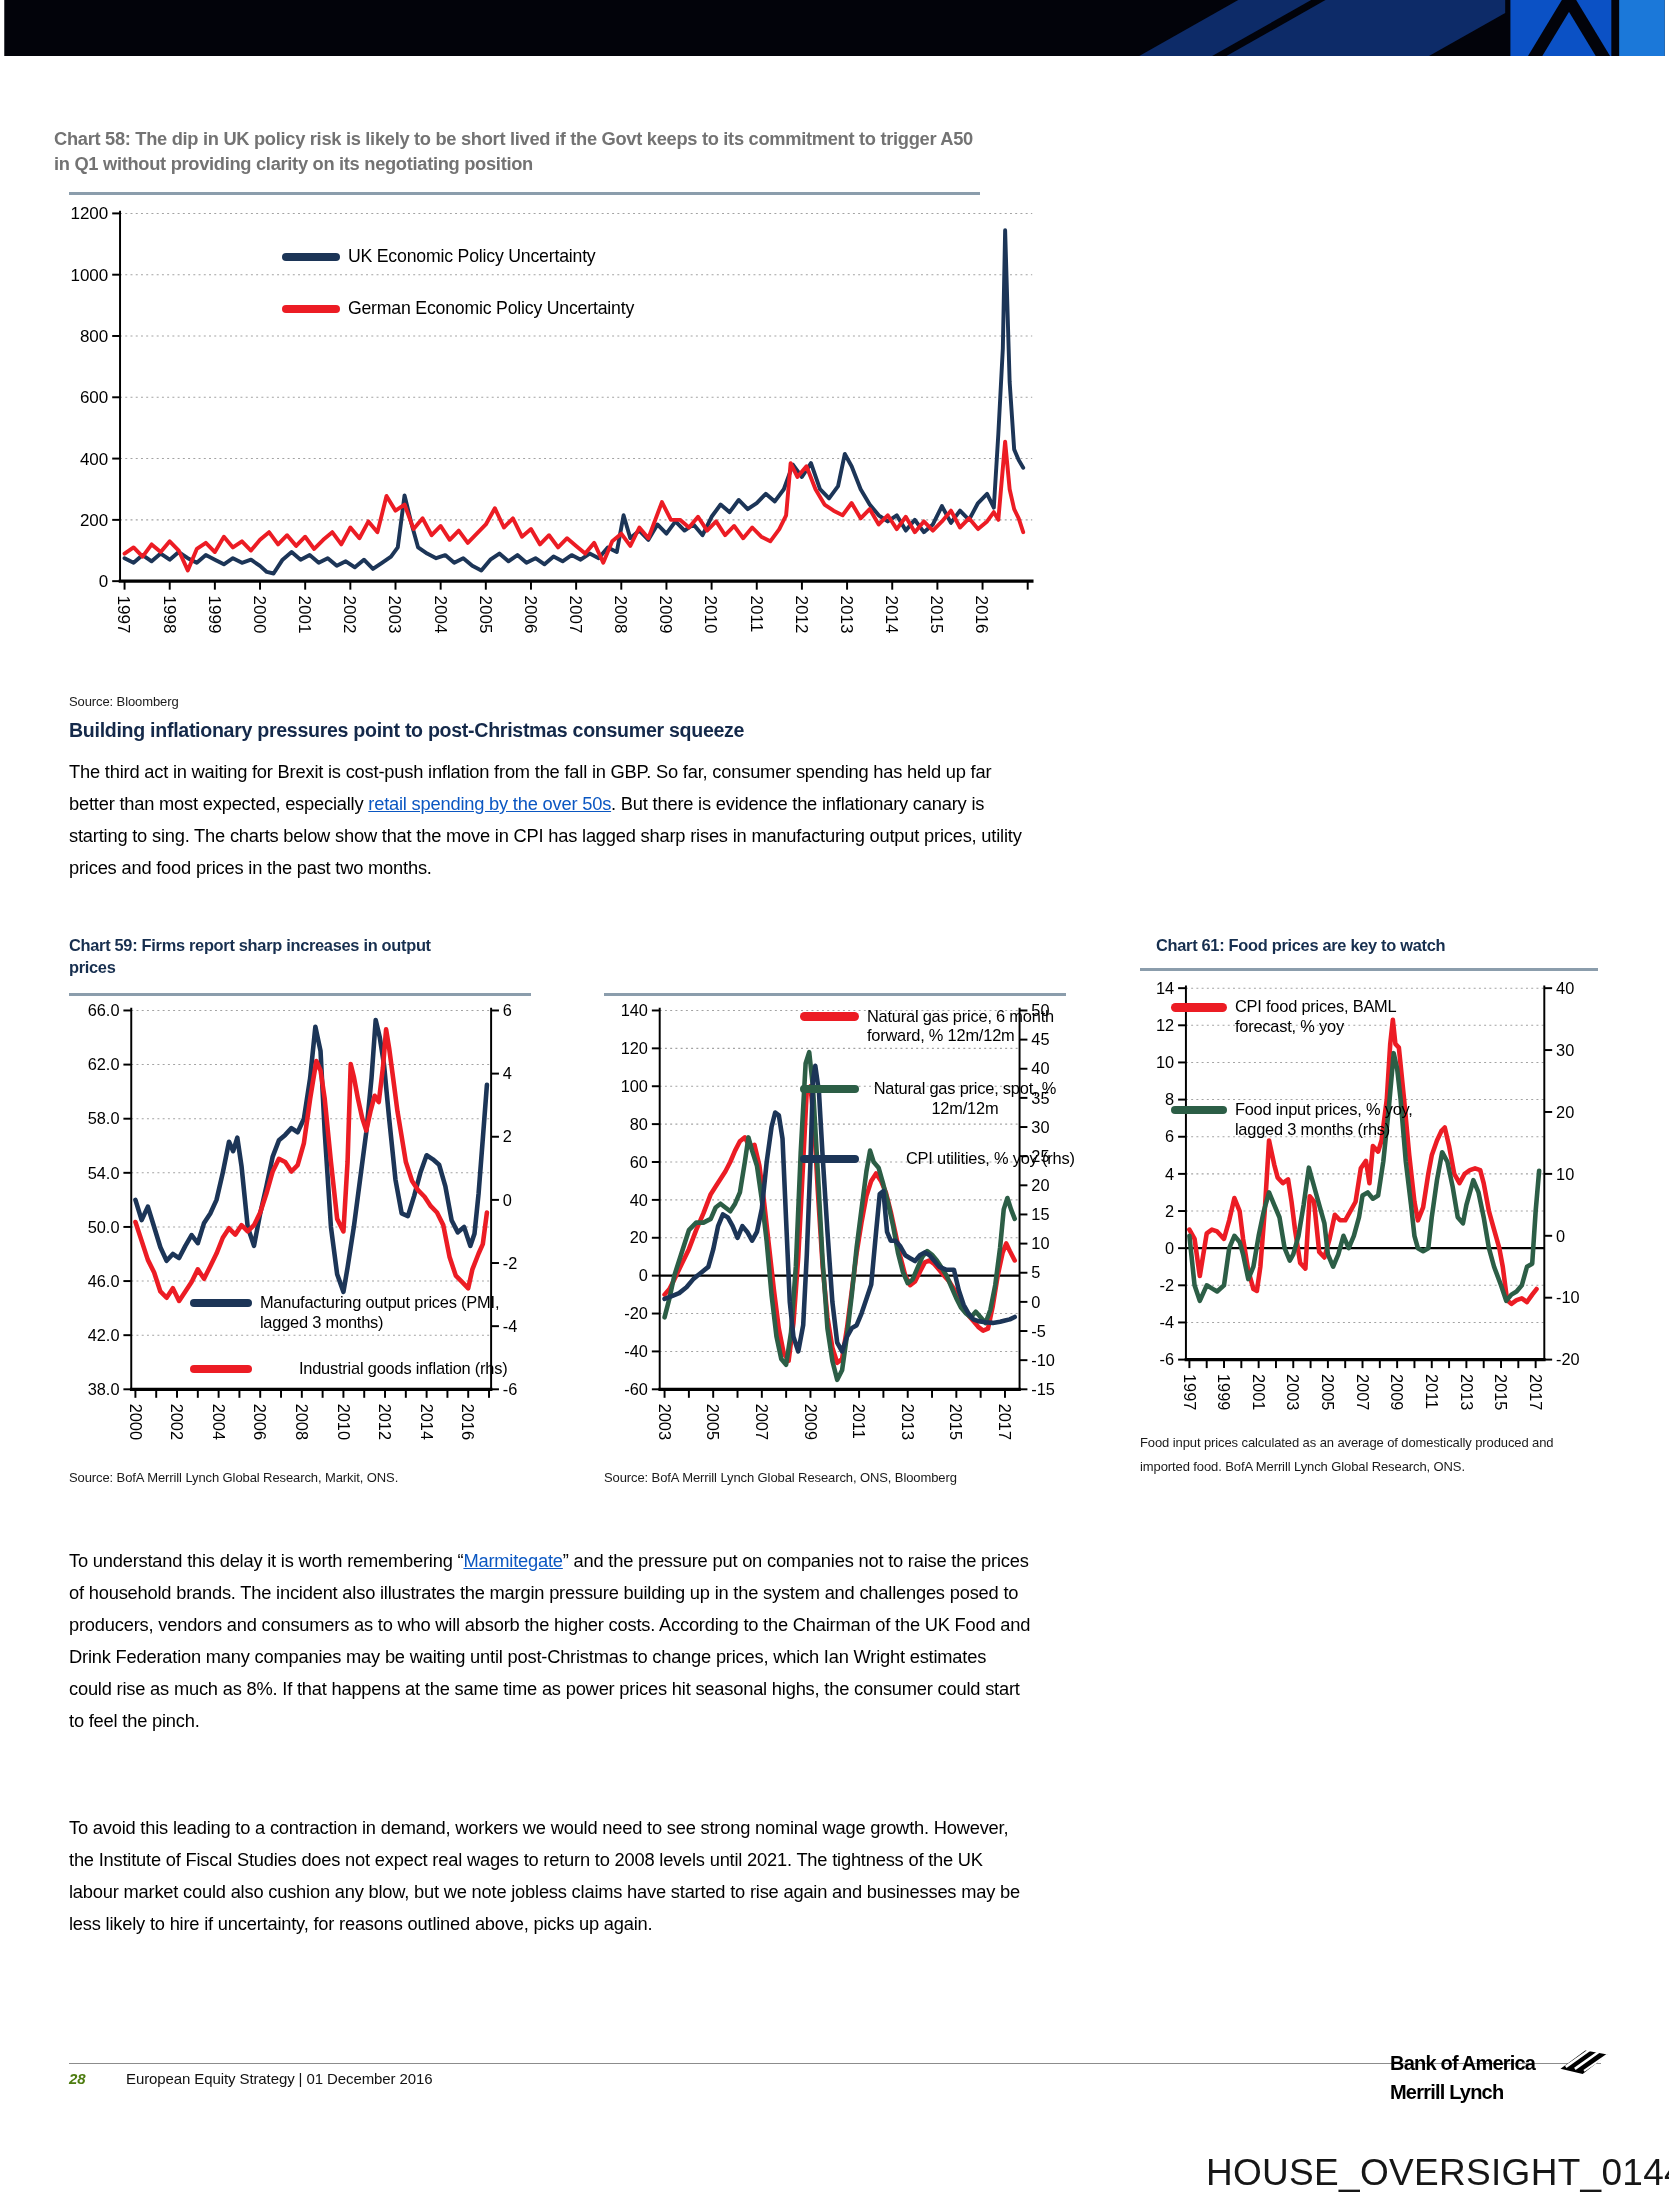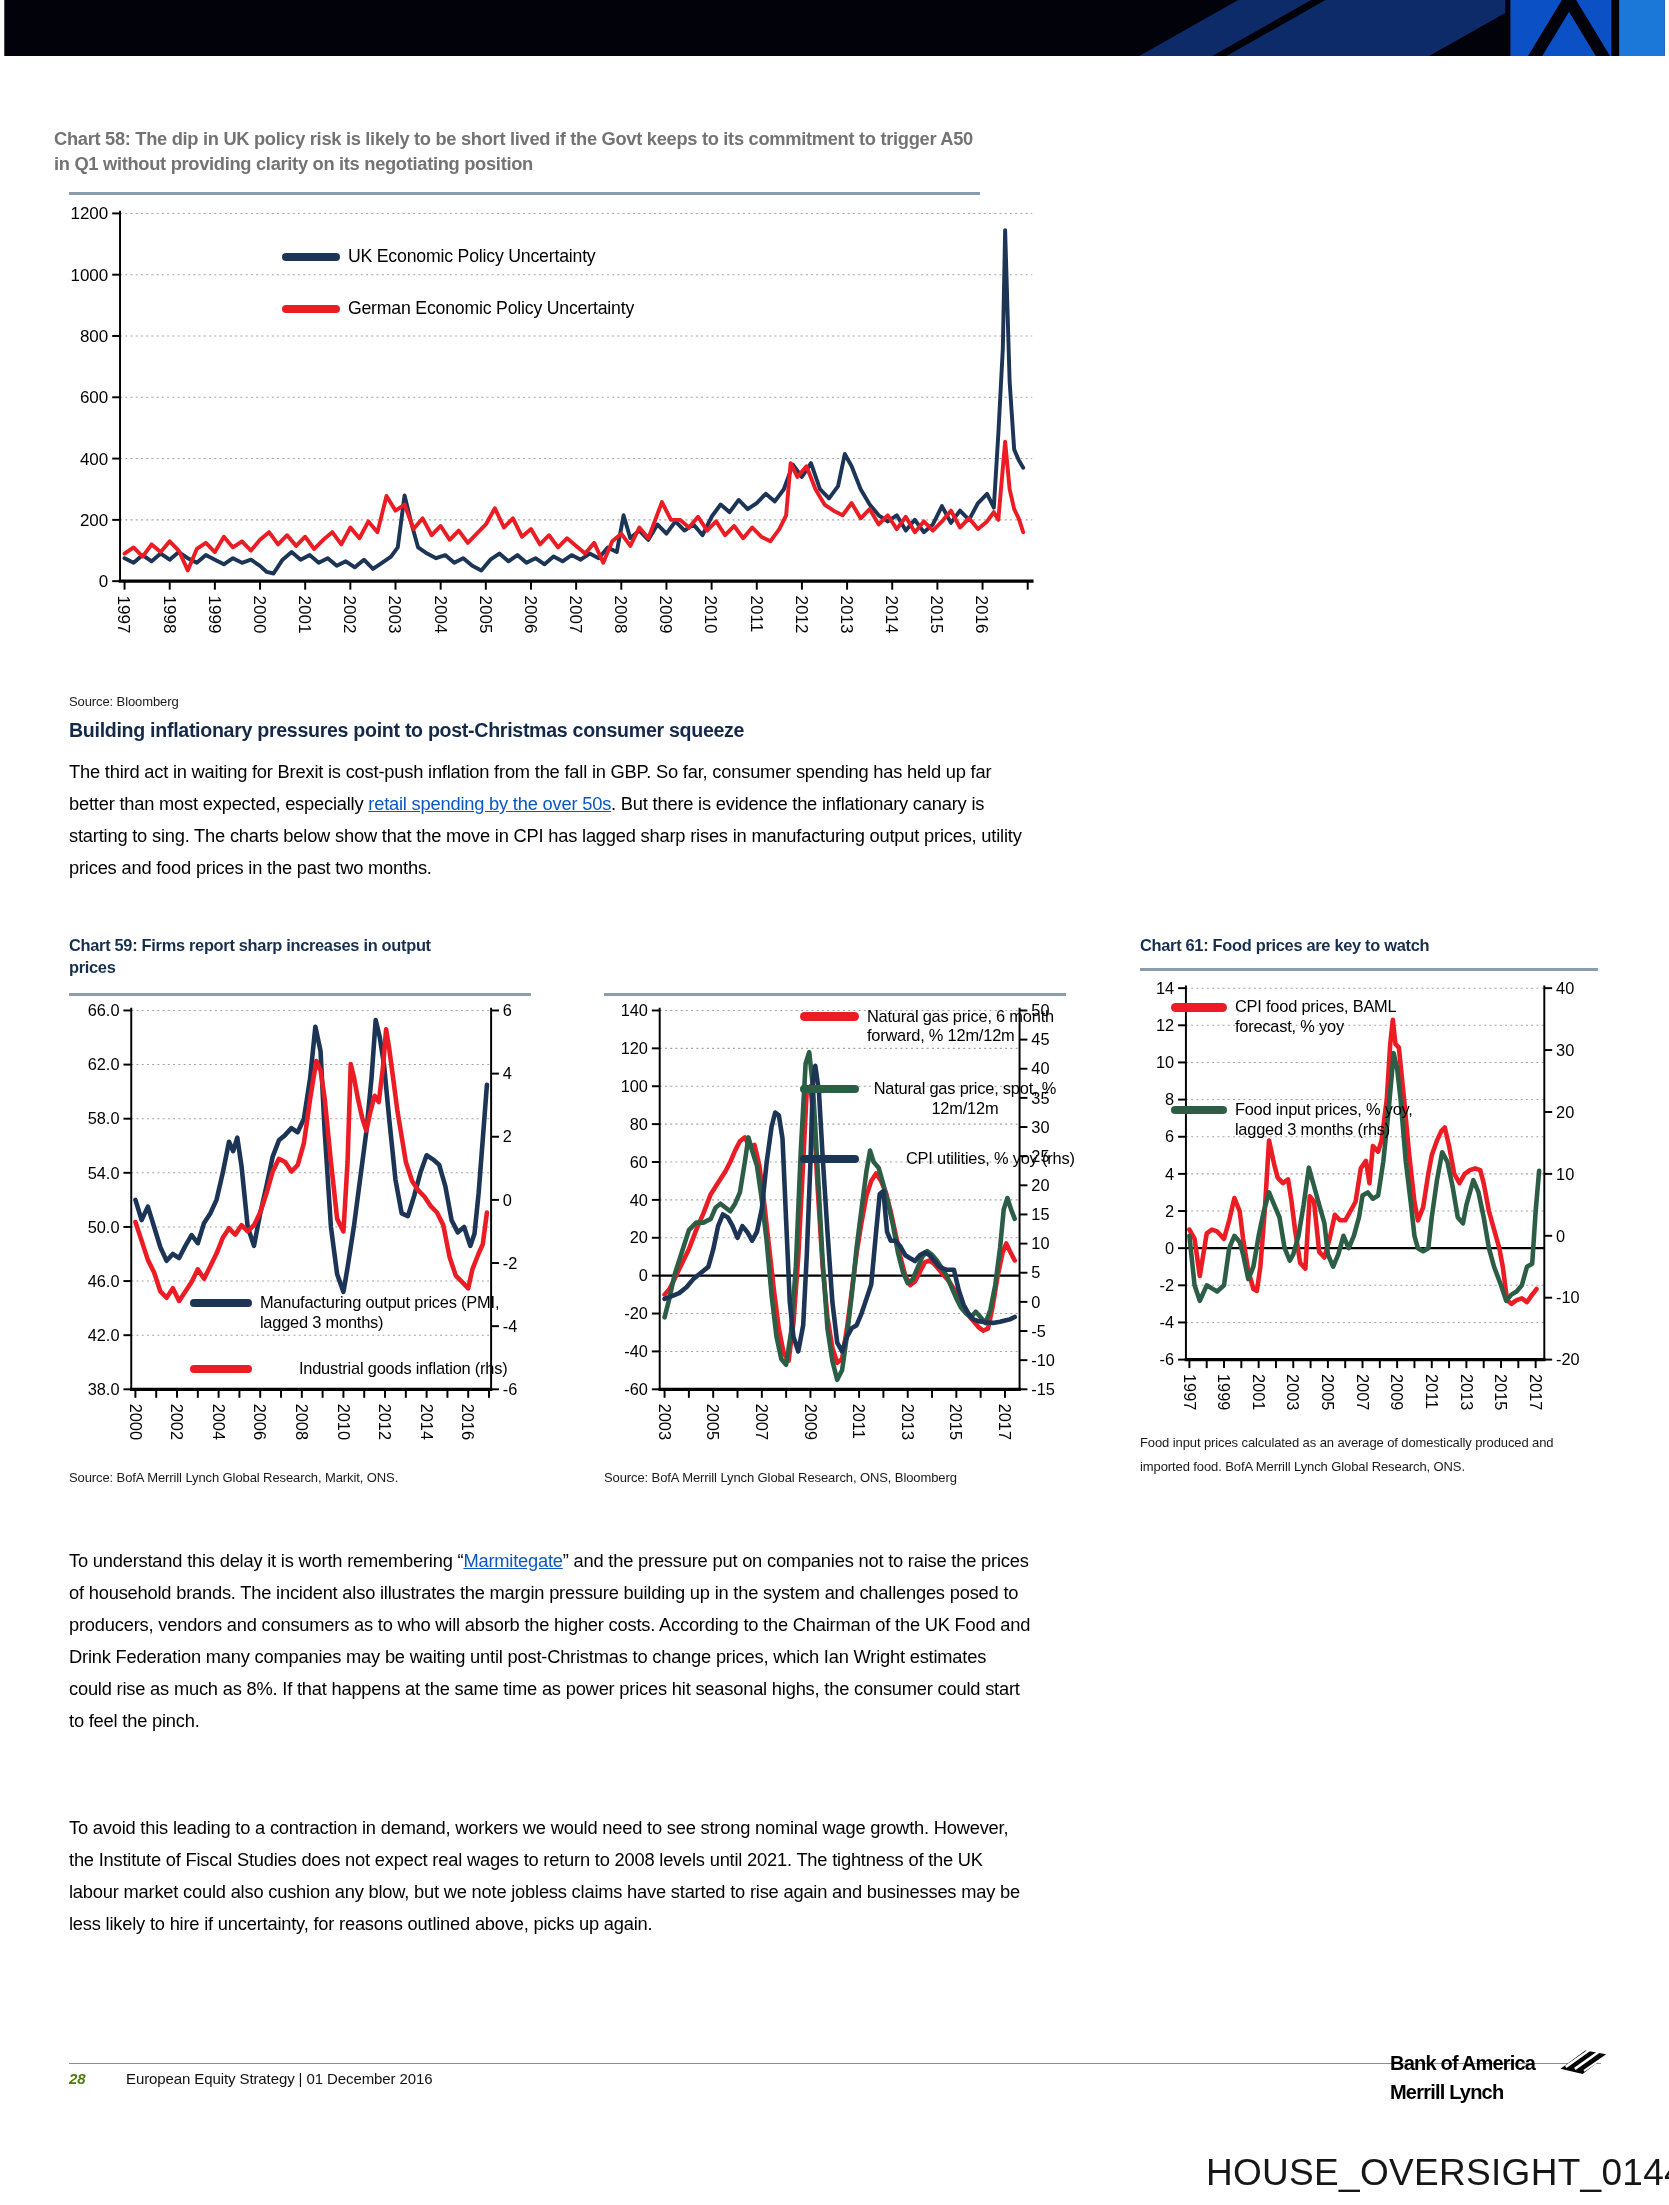--- a/index.html
+++ b/index.html
@@ -332,21 +332,21 @@
       </div>
       <div class="lg" style="left:196px;top:149px;">
         <span class="sw" style="width:59px;background:#1c3557;"></span>
         <span class="lg-t nowrap">CPI utilities, % yoy (rhs)</span>
       </div>
     </div>
     <div class="source abs" style="left:0;top:535px;width:458px;">Source: BofA Merrill Lynch Global Research, ONS, Bloomberg</div>
   </div>
 
   <div class="chart-card" style="left:1140px;width:462px;">
-    <div class="chart-title" style="width:462px;">Chart 61: Food prices are key to watch</div>
+    <div class="chart-title" style="width:462px;margin-left:16px;">Chart 61: Food prices are key to watch</div>
     <div class="title-rule" style="left:0;top:33px;width:458px;"></div>
     <div class="chart-canvas" style="left:0;top:44px;width:462px;height:446px;">
       <div><svg width="462" height="446" viewBox="0 0 706 682">
             <line x1="70" x2="618" y1="525.2" y2="525.2" stroke="#a3a3a3" stroke-width="1.6" stroke-dasharray="3 5"></line>
             <line x1="70" x2="618" y1="468.40000000000003" y2="468.40000000000003" stroke="#a3a3a3" stroke-width="1.6" stroke-dasharray="3 5"></line>
             <line x1="70" x2="618" y1="354.8" y2="354.8" stroke="#a3a3a3" stroke-width="1.6" stroke-dasharray="3 5"></line>
             <line x1="70" x2="618" y1="298" y2="298" stroke="#a3a3a3" stroke-width="1.6" stroke-dasharray="3 5"></line>
             <line x1="70" x2="618" y1="241.20000000000002" y2="241.20000000000002" stroke="#a3a3a3" stroke-width="1.6" stroke-dasharray="3 5"></line>
             <line x1="70" x2="618" y1="184.40000000000003" y2="184.40000000000003" stroke="#a3a3a3" stroke-width="1.6" stroke-dasharray="3 5"></line>
             <line x1="70" x2="618" y1="127.59999999999998" y2="127.59999999999998" stroke="#a3a3a3" stroke-width="1.6" stroke-dasharray="3 5"></line>

